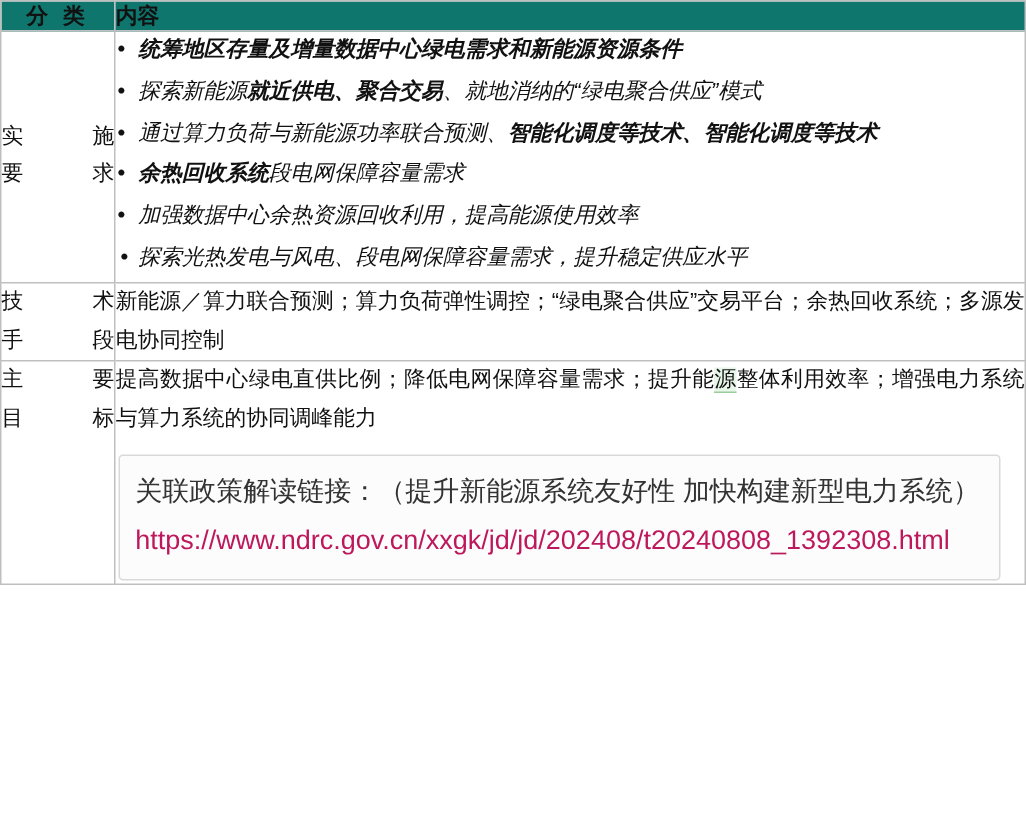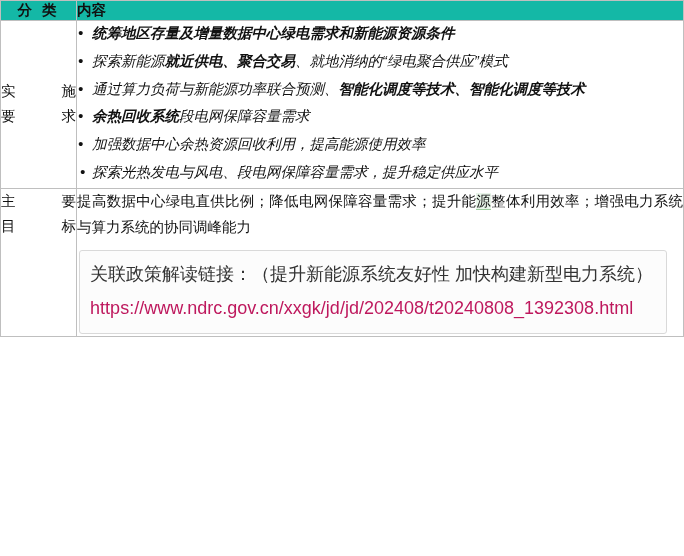--- a/index.html
+++ b/index.html
@@ -21,21 +21,21 @@
   }
   table.spec-table td, table.spec-table th {
     border: 1px solid #bfbfbf;
     vertical-align: top;
     padding: 0;
   }
   .col-cat { width: 76px; }
   .col-body { width: 606px; }
 
   .hdr {
-    background: #14b8a6;
+    background: #0f766e;
     font-weight: bold;
     font-size: 14.5px;
     padding: 9px 12px 9px 12px;
     text-align: left;
     color: #111;
   }
   .hdr.cat {
     text-align: center;
     letter-spacing: 3px;
     padding-left: 8px;
@@ -143,20 +143,27 @@
           <li><b>统筹地区存量及增量数据中心绿电需求和新能源资源条件</b></li>
           <li>探索新能源<b>就近供电、聚合交易</b>、就地消纳的“绿电聚合供应”模式</li>
           <li>通过算力负荷与新能源功率联合预测、<b>智能化调度等技术、智能化调度等技术</b></li>
           <li><b>余热回收系统</b>段电网保障容量需求</li>
           <li>加强数据中心余热资源回收利用，提高能源使用效率</li>
           <li class="wide">探索光热发电与风电、段电网保障容量需求，提升稳定供应水平</li>
         </ul>
       </td>
     </tr>
 
+    <tr>
+      <td class="cat-cell middle">
+        <span class="just">技 术</span>
+        <span class="just">手 段</span>
+      </td>
+      <td class="body-cell middle">新能源／算力联合预测；算力负荷弹性调控；“绿电聚合供应”交易平台；余热回收系统；多源发电协同控制</td>
+    </tr>
 
     <tr>
       <td class="cat-cell">
         <span class="just">主 要</span>
         <span class="just">目 标</span>
       </td>
       <td class="body-cell">
         <div>提高数据中心绿电直供比例；降低电网保障容量需求；提升能<span class="hl-green">源</span>整体利用效率；增强电力系统与算力系统的协同调峰能力</div>
         <div class="link-box">
           <span class="lk-label">关联政策解读链接：（提升新能源系统友好性 加快构建新型电力系统）</span>

